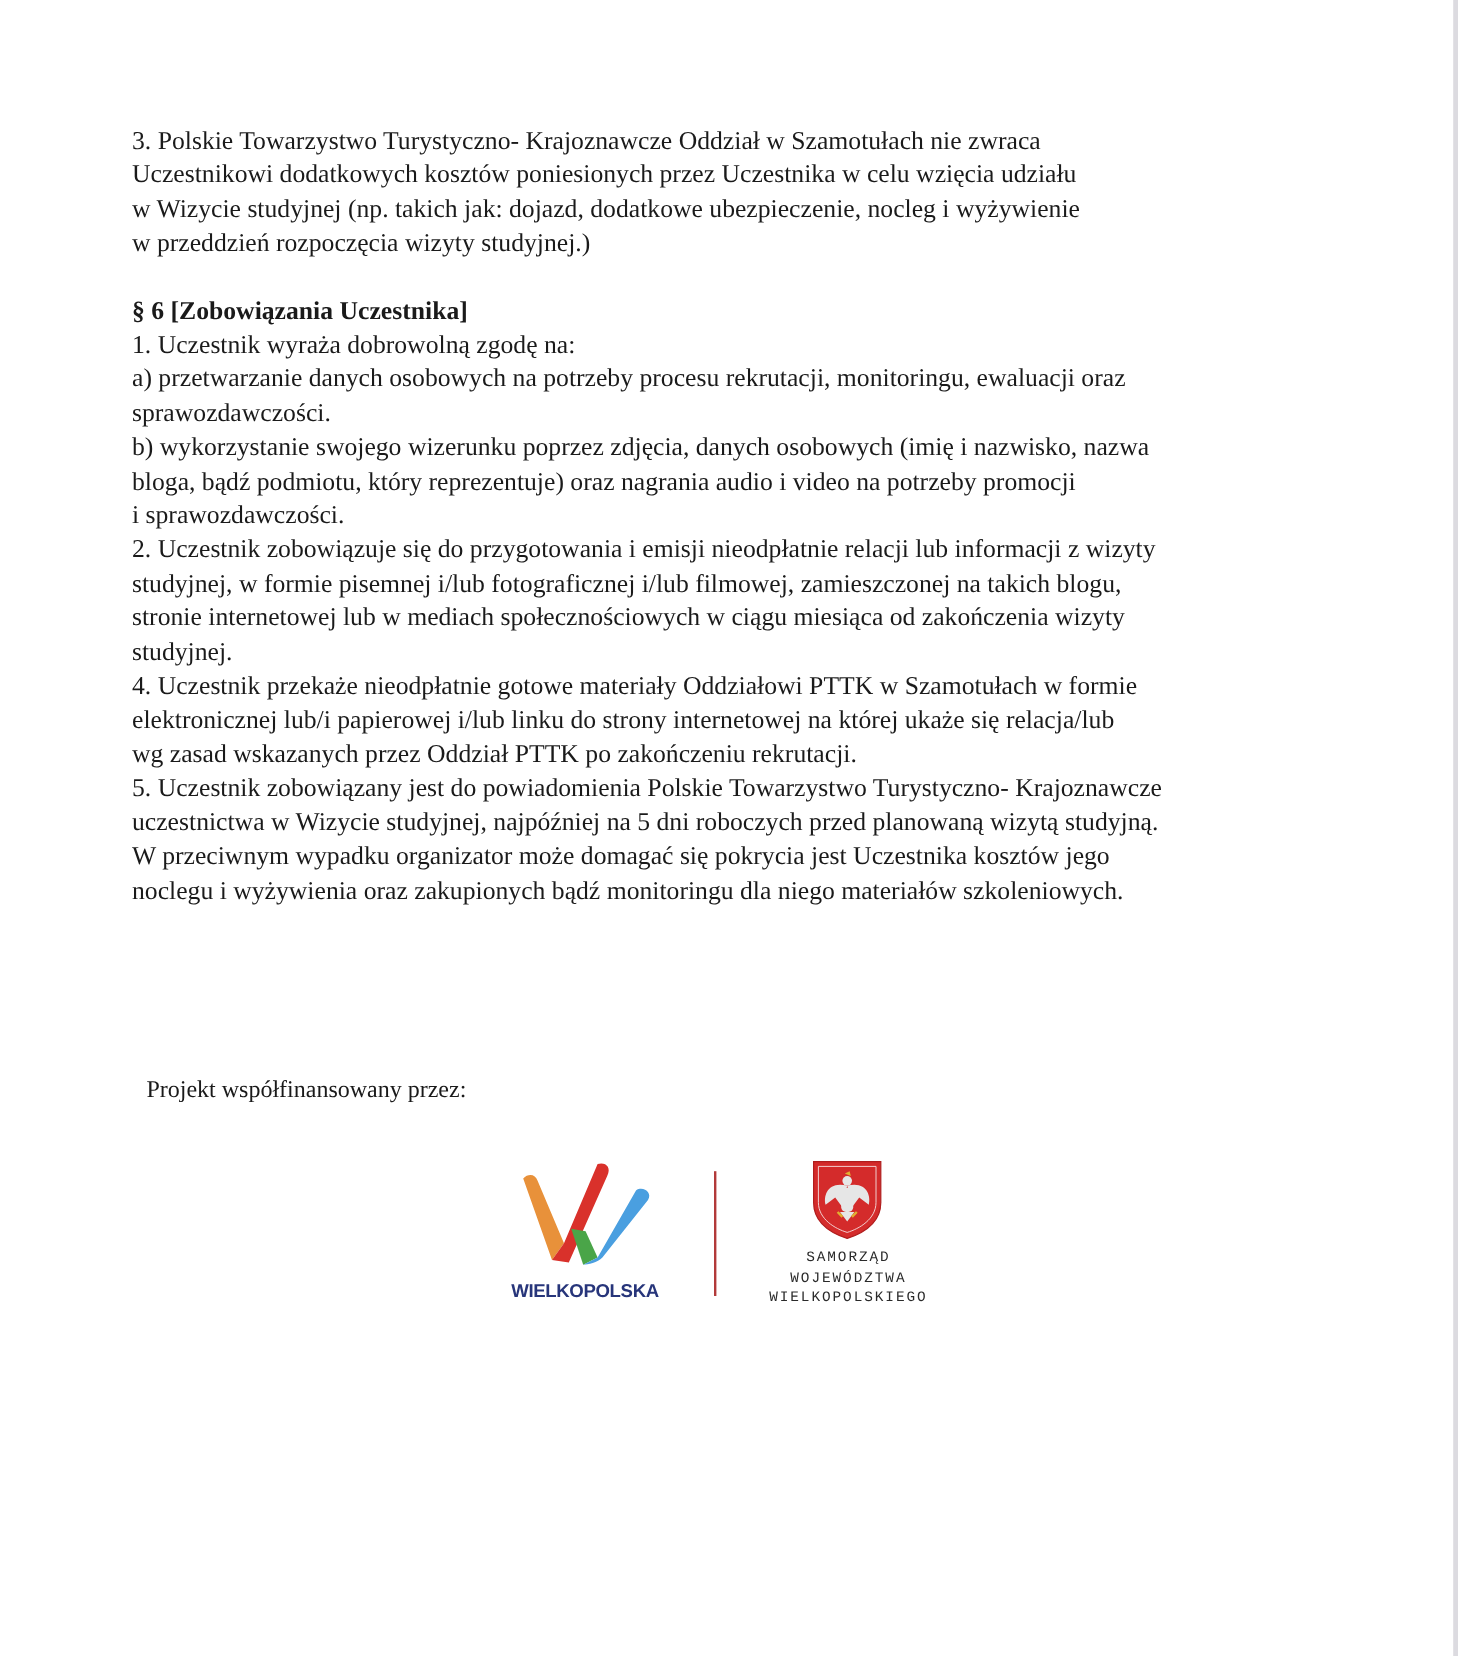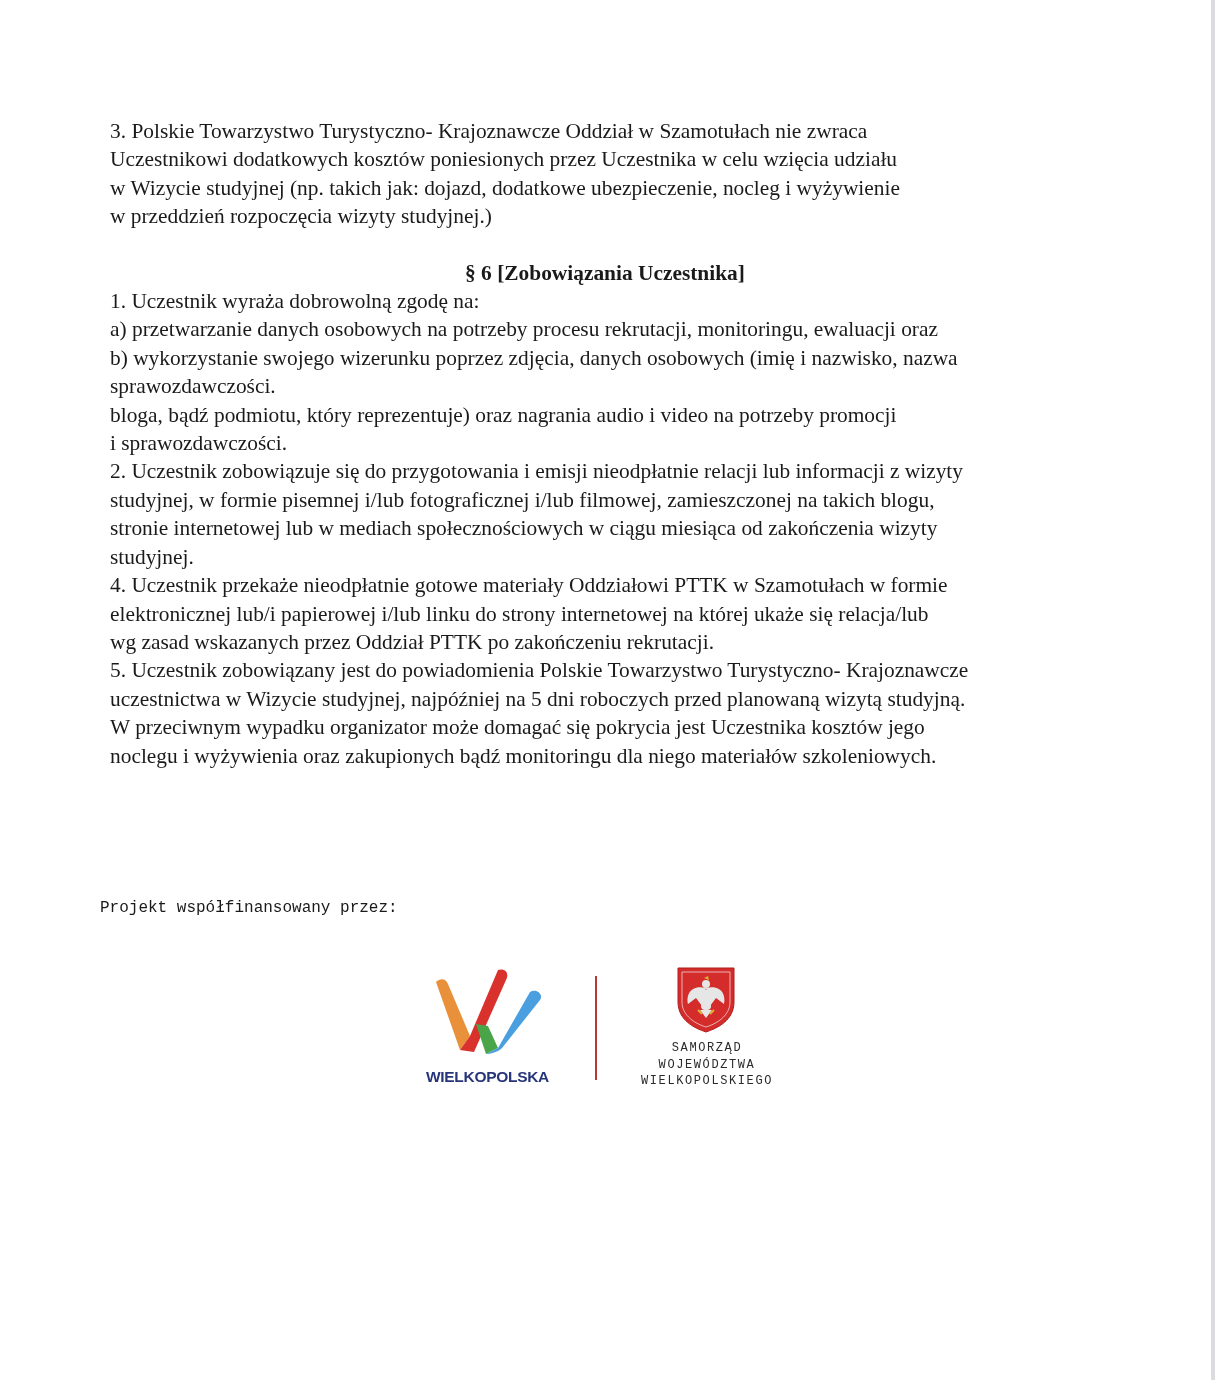--- a/index.html
+++ b/index.html
@@ -3,33 +3,33 @@
   <meta charset="utf-8">
   <style>
     html, body { margin: 0; padding: 0; background: #ffffff; }
     body { width: 1215px; height: 1380px; position: relative; overflow: hidden; }
     .page {
       position: absolute; left: 0; top: 0; width: 1211px; height: 1380px;
       background: #ffffff;
       border-right: 4px solid #dcdbe0;
     }
     .text {
-      position: absolute; left: 110px; top: 117px; width: 1000px;
+      position: absolute; left: 110px; top: 103px; width: 1000px;
       font-family: "Liberation Serif", serif;
       font-size: 21.4px; line-height: 28.4px; color: #1a1a1a;
     }
     .line { white-space: pre; display: block; }
     .heading {
-      display: block; text-align: center; font-weight: bold;
+      display: block; text-align: left; font-weight: bold;
       width: 990px; margin-top: 28px;
     }
     .funded {
-      position: absolute; left: 100px; top: 894px;
-      font-family: Liberation Mono, monospace;
-      font-size: 16px; line-height: 28px; color: #1a1a1a; white-space: pre;
+      position: absolute; left: 122px; top: 894px;
+      font-family: Liberation Serif, serif;
+      font-size: 20px; line-height: 28px; color: #1a1a1a; white-space: pre;
     }
     .logos { position: absolute; left: 420px; top: 962px; width: 380px; height: 130px; }
     .wlogo { position: absolute; left: 10px; top: 4px; width: 118px; height: 92px; }
     .wtext {
       position: absolute; left: 6px; top: 106px;
       font-family: Liberation Sans, sans-serif; font-weight: bold;
       font-size: 15.5px; letter-spacing: -0.3px; color: #27357a;
     }
     .divider {
       position: absolute; left: 175px; top: 14px; width: 2px; height: 104px;
@@ -50,22 +50,22 @@
   <div class="text">
     <span class="line">3. Polskie Towarzystwo Turystyczno- Krajoznawcze Oddział w Szamotułach nie zwraca</span>
     <span class="line">Uczestnikowi dodatkowych kosztów poniesionych przez Uczestnika w celu wzięcia udziału</span>
     <span class="line">w Wizycie studyjnej (np. takich jak: dojazd, dodatkowe ubezpieczenie, nocleg i wyżywienie</span>
     <span class="line">w przeddzień rozpoczęcia wizyty studyjnej.)</span>
 
     <span class="heading">§ 6 [Zobowiązania Uczestnika]</span>
 
     <span class="line">1. Uczestnik wyraża dobrowolną zgodę na:</span>
     <span class="line">a) przetwarzanie danych osobowych na potrzeby procesu rekrutacji, monitoringu, ewaluacji oraz</span>
+    <span class="line">sprawozdawczości.</span>
     <span class="line">b) wykorzystanie swojego wizerunku poprzez zdjęcia, danych osobowych (imię i nazwisko, nazwa</span>
-    <span class="line">sprawozdawczości.</span>
     <span class="line">bloga, bądź podmiotu, który reprezentuje) oraz nagrania audio i video na potrzeby promocji</span>
     <span class="line">i sprawozdawczości.</span>
     <span class="line">2. Uczestnik zobowiązuje się do przygotowania i emisji nieodpłatnie relacji lub informacji z wizyty</span>
     <span class="line">studyjnej, w formie pisemnej i/lub fotograficznej i/lub filmowej, zamieszczonej na takich blogu,</span>
     <span class="line">stronie internetowej lub w mediach społecznościowych w ciągu miesiąca od zakończenia wizyty</span>
     <span class="line">studyjnej.</span>
     <span class="line">4. Uczestnik przekaże nieodpłatnie gotowe materiały Oddziałowi PTTK w Szamotułach w formie</span>
     <span class="line">elektronicznej lub/i papierowej i/lub linku do strony internetowej na której ukaże się relacja/lub</span>
     <span class="line">wg zasad wskazanych przez Oddział PTTK po zakończeniu rekrutacji.</span>
     <span class="line">5. Uczestnik zobowiązany jest do powiadomienia Polskie Towarzystwo Turystyczno- Krajoznawcze</span>

